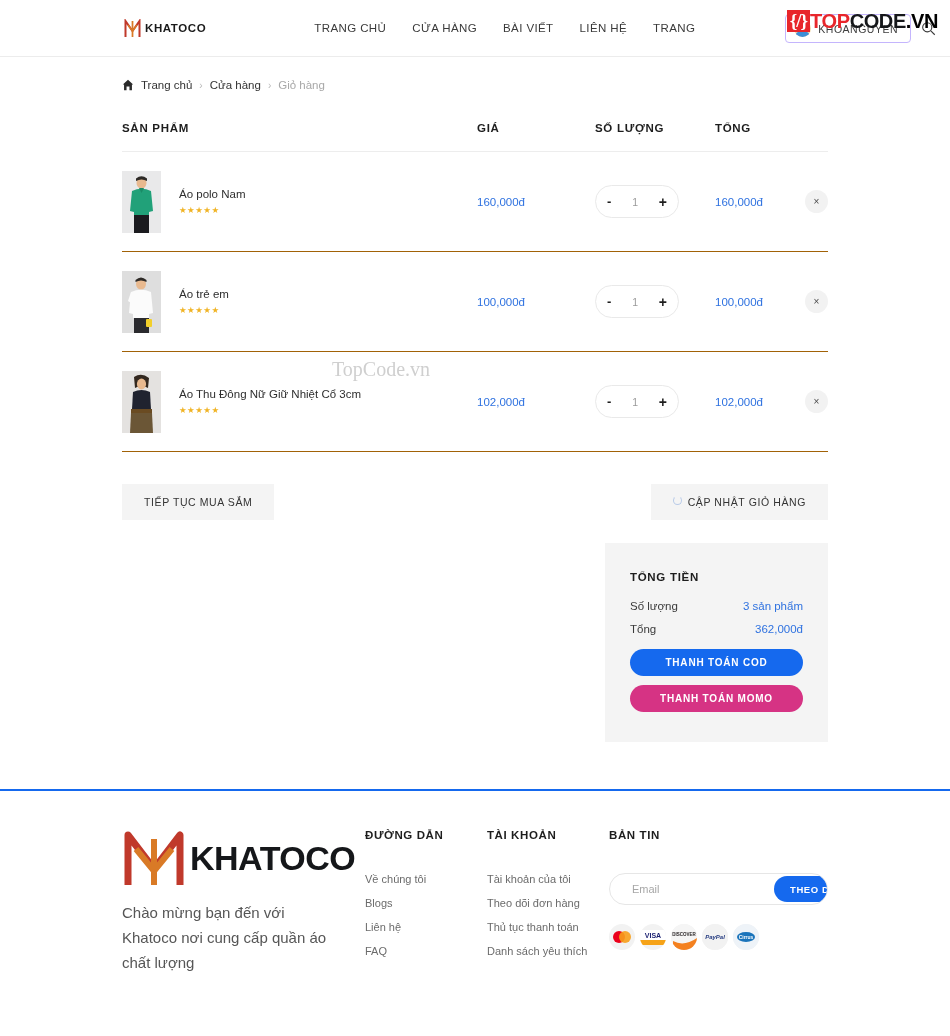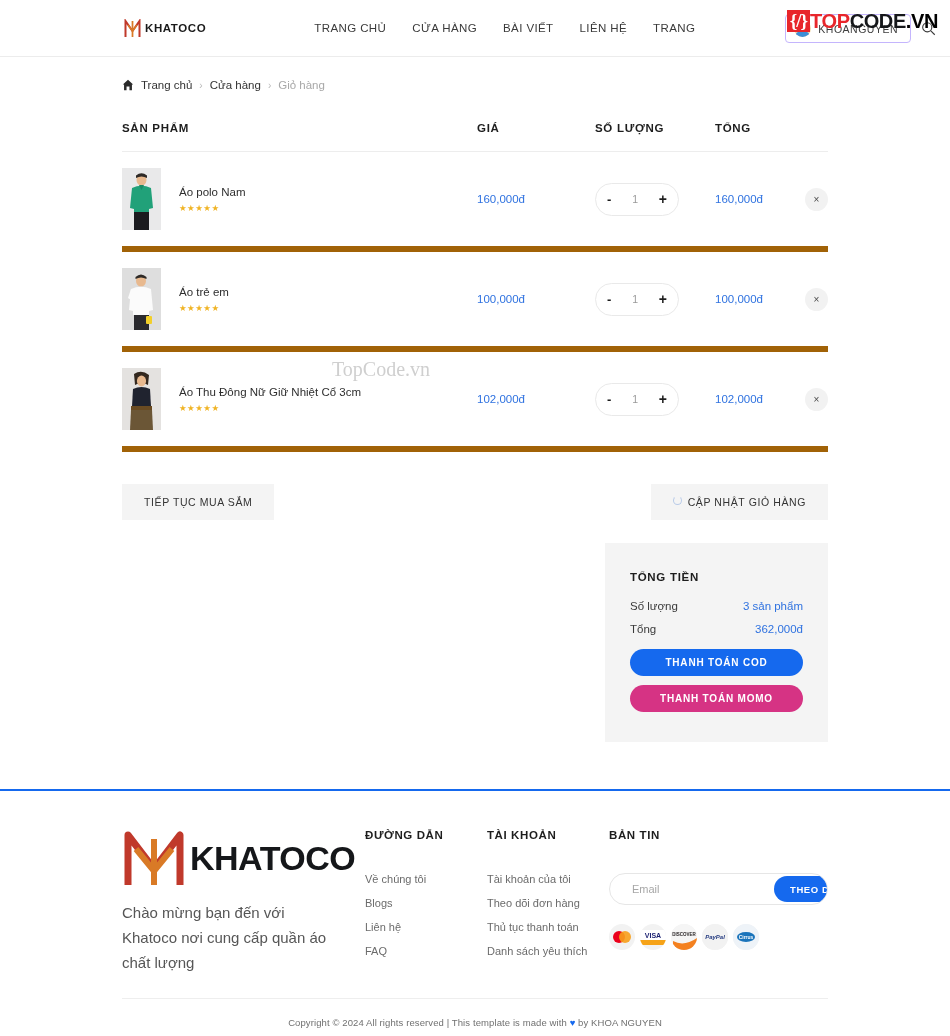--- a/index.html
+++ b/index.html
@@ -148,21 +148,21 @@
   .cart-head span {
     font-size: 11.5px;
     font-weight: 700;
     letter-spacing: 0.7px;
     color: #1d1d1d;
   }
   .cart-row {
     display: flex;
     align-items: center;
     height: 100px;
-    border-bottom: 6px solid #a16207;
+    border-bottom: 1px solid #a16207;
   }
   .prod-cell { display: flex; align-items: center; gap: 18px; width: 355px; }
   .thumb {
     width: 39px; height: 62px;
     background: #e9e9ea;
     flex-shrink: 0;
     position: relative;
     overflow: hidden;
     cursor: pointer;
   }
@@ -663,19 +663,16 @@
             <svg width="26" height="26" viewBox="0 0 26 26">
               <rect width="26" height="26" fill="#eef3f8"></rect>
               <ellipse cx="13" cy="13" rx="9" ry="5" fill="#1a74bb"></ellipse>
               <text x="13" y="15" font-size="5" font-weight="bold" fill="#ffffff" text-anchor="middle" font-family="Liberation Sans, sans-serif">Cirrus</text>
             </svg>
           </span>
         </div>
       </div>
     </div>
 
-    <div class="copyright-bar">
-      <span class="copyright-text">Copyright © 2024 All rights reserved | This template is made with </span><span class="copyright-text heart">♥</span><span class="copyright-text"> by KHOA NGUYEN</span>
-    </div>
   </div>
 
 
 </div>
 
 </body></html>

